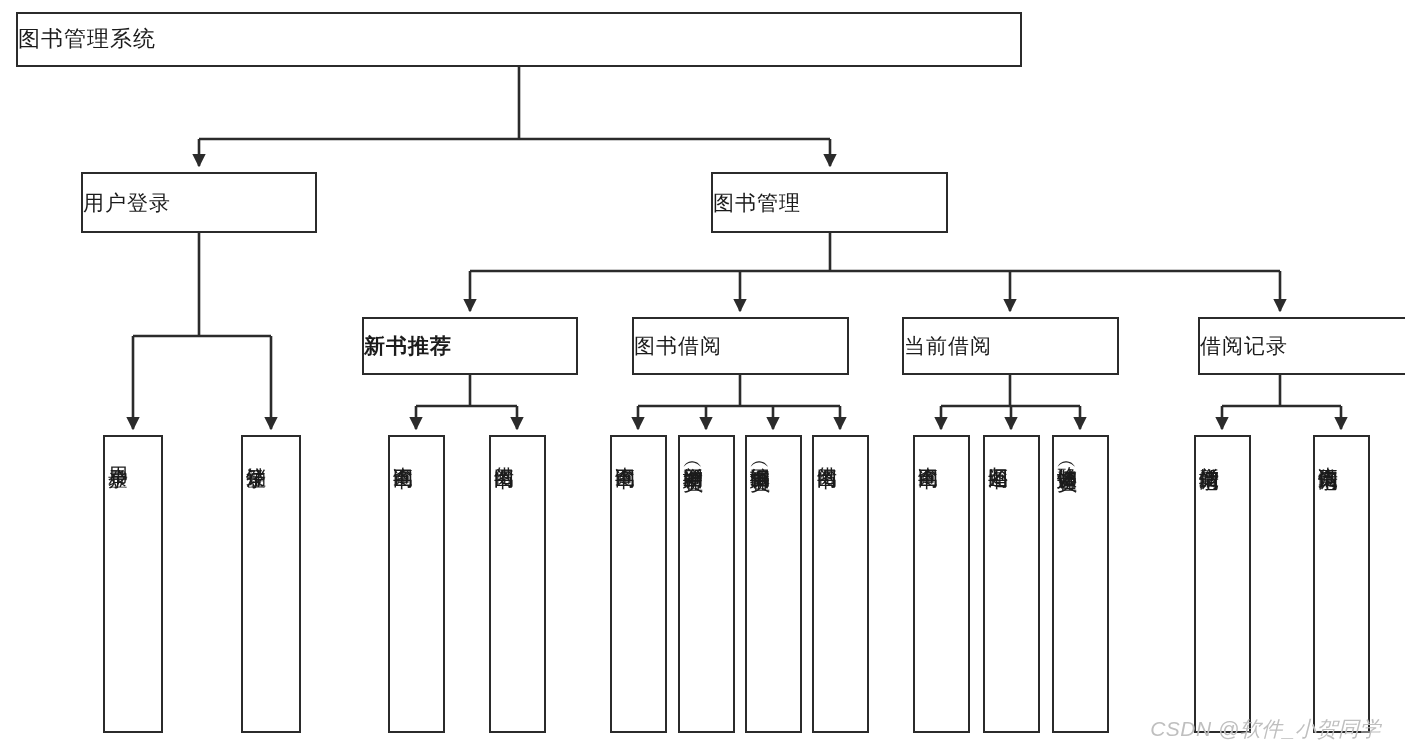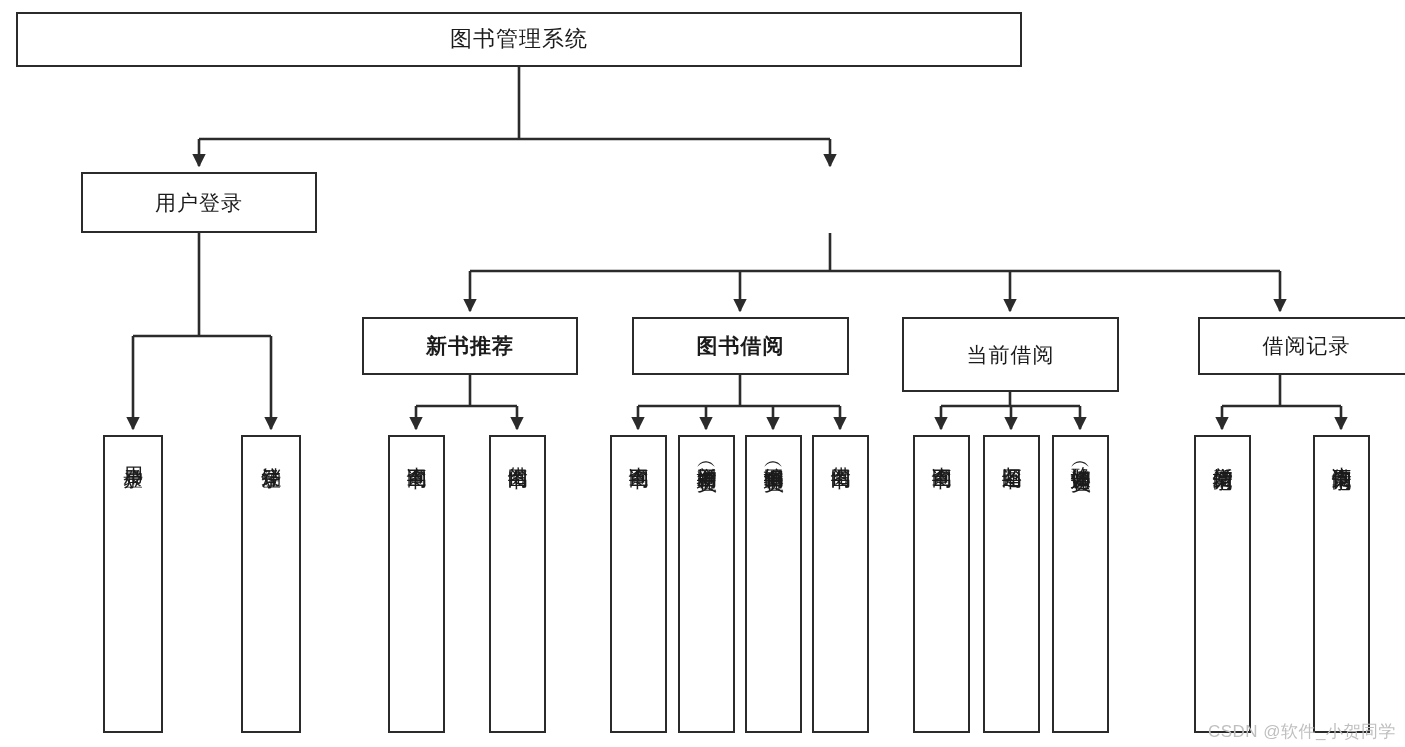--- a/index.html
+++ b/index.html
@@ -27,21 +27,21 @@
     pointer-events: none;
   }
   .node {
     position: absolute;
     box-sizing: border-box;
     border: 2px solid #2b2b2b;
     background: #ffffff;
     color: #1b1b1b;
     display: flex;
     align-items: center;
-    justify-content: center;
+    justify-content: flex-start;
     text-align: center;
     z-index: 2;
   }
   .node.h {
     font-size: 21px;
     line-height: 1.2;
     letter-spacing: 1px;
   }
   .node.root {
     font-size: 22px;
@@ -55,27 +55,28 @@
   }
   .vtext {
     writing-mode: vertical-rl;
     text-orientation: upright;
     -webkit-writing-mode: vertical-rl;
     white-space: nowrap;
     display: block;
   }
   .watermark {
     position: absolute;
-    right: 9px;
+    right: 24px;
     bottom: 4px;
-    font-size: 17px;
+    font-size: 21px;
     color: #bfbfbf;
     letter-spacing: 0.5px;
     z-index: 5;
     white-space: nowrap;
+    font-style: italic;
   }
 </style>
 </head>
 <body>
 
 <div id="canvas">
 
   <svg id="edges" viewBox="0 0 1405 747" xmlns="http://www.w3.org/2000/svg">
     <defs>
       <marker id="arrow" viewBox="0 0 10 10" refX="9" refY="5" markerWidth="5.2" markerHeight="5.2" orient="auto-start-reverse">
@@ -126,28 +127,31 @@
     </g>
   </svg>
 
   <div class="node root h" style="left: 16px; top: 12px; width: 1006px; height: 55px;">
     <span>图书管理系统</span>
   </div>
 
   <div class="node h" style="left: 81px; top: 172px; width: 236px; height: 61px;">
     <span>用户登录</span>
   </div>
+  <div class="node h" style="left: 711px; top: 172px; width: 237px; height: 61px;">
+    <span>图书管理</span>
+  </div>
 
   <div class="node h" style="left: 362px; top: 317px; width: 216px; height: 58px; font-weight: bold;">
     <span>新书推荐</span>
   </div>
-  <div class="node h" style="left: 632px; top: 317px; width: 217px; height: 58px; font-weight: bold;">
+  <div class="node h" style="left: 632px; top: 317px; width: 217px; height: 58px;">
     <span>图书借阅</span>
   </div>
-  <div class="node h" style="left: 902px; top: 317px; width: 217px; height: 75px;">
+  <div class="node h" style="left: 902px; top: 317px; width: 217px; height: 58px;">
     <span>当前借阅</span>
   </div>
   <div class="node h" style="left: 1172px; top: 317px; width: 217px; height: 58px; margin-left: 26px;">
     <span>借阅记录</span>
   </div>
 
   <div class="node v" style="left: 103px; top: 435px; width: 60px; height: 298px;">
     <span class="vtext">用户登录</span>
   </div>
   <div class="node v" style="left: 241px; top: 435px; width: 60px; height: 298px;">

